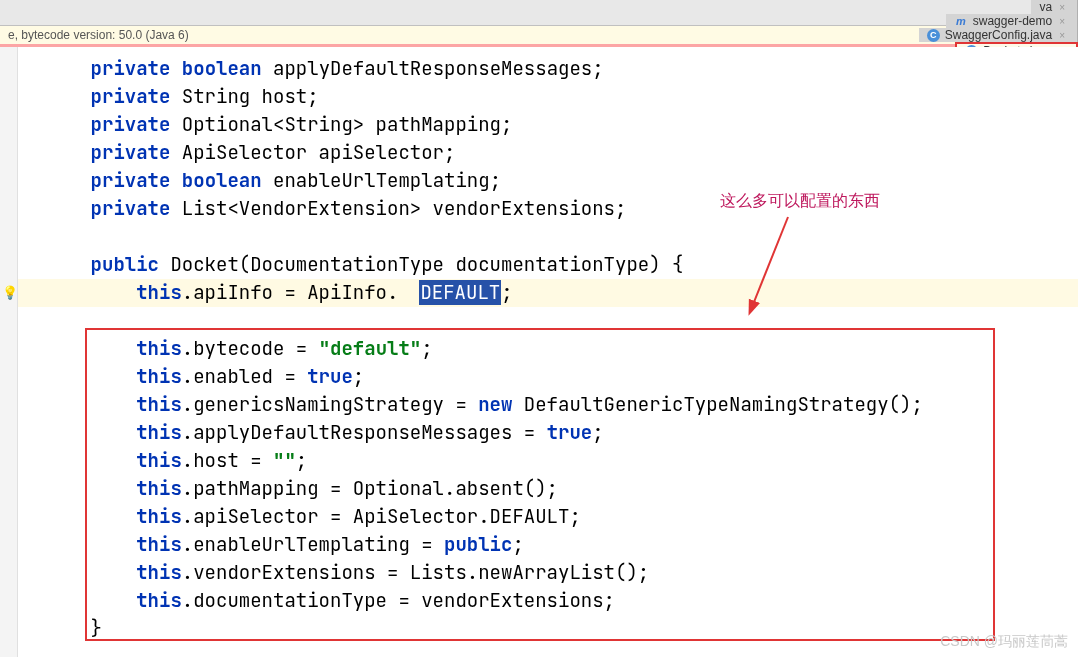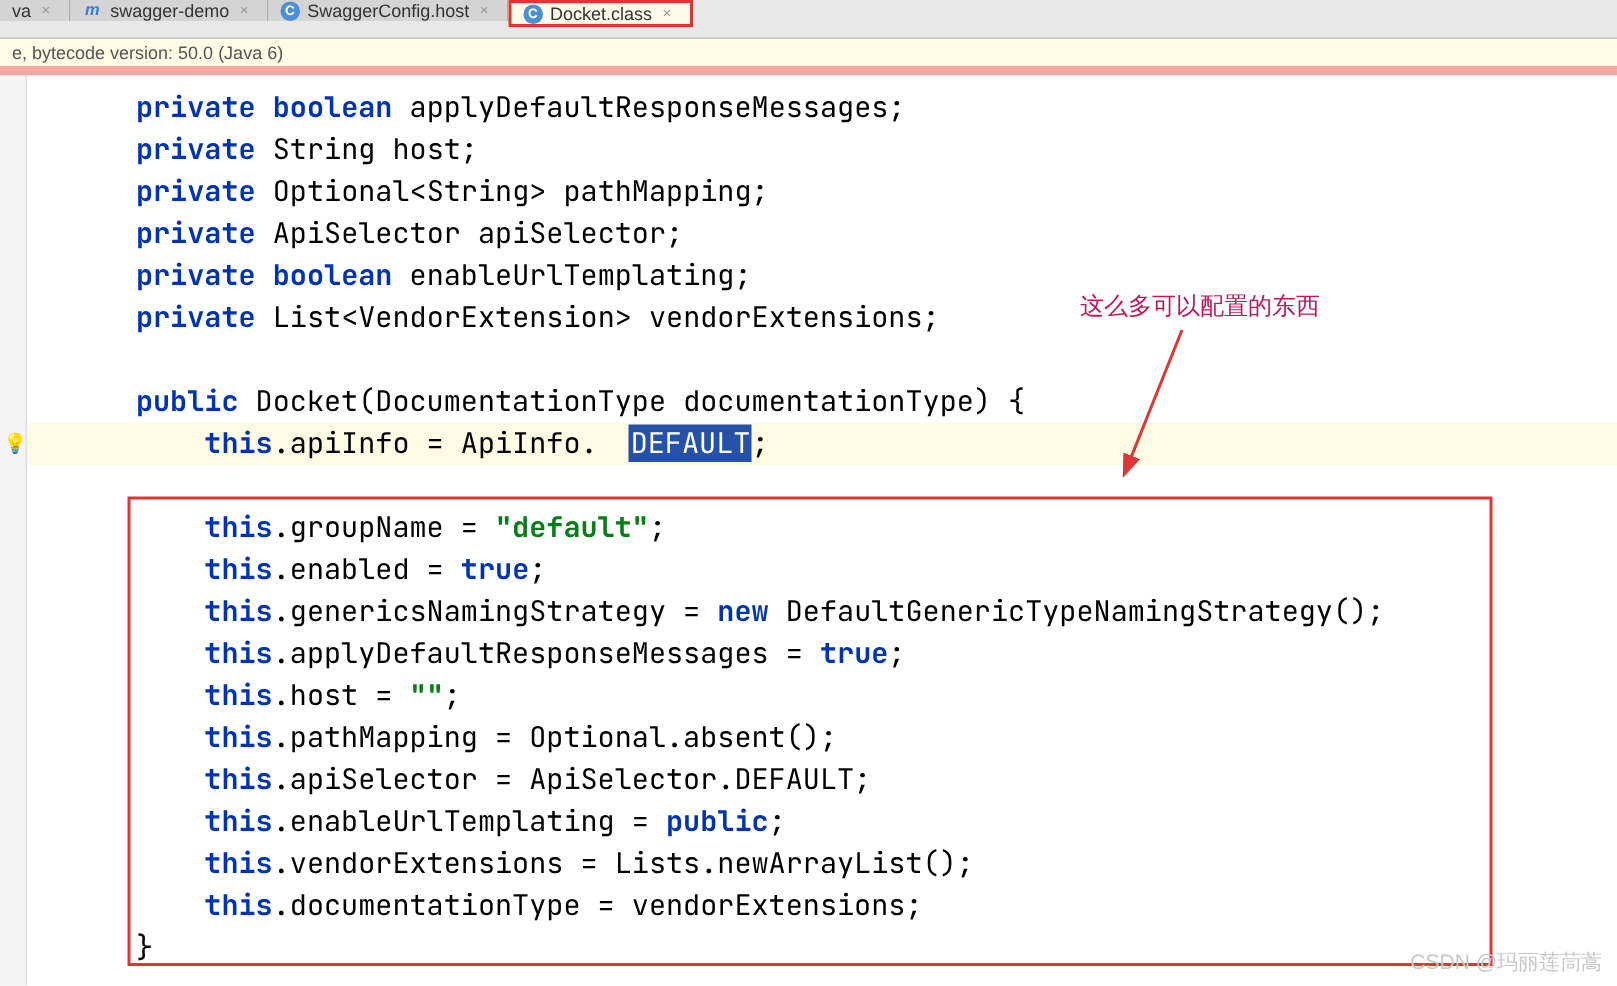--- a/index.html
+++ b/index.html
@@ -10,21 +10,22 @@
       width: 1078px;
       height: 657px;
       overflow: hidden;
       position: relative;
     }
     .tabs {
       display: flex;
       height: 26px;
       background: #e8e8e8;
       border-bottom: 1px solid #c0c0c0;
-      align-items: flex-start;
+      align-items: flex-end;
+      flex-direction: column;
     }
     .tab {
       display: flex;
       align-items: center;
       padding: 0 10px 0 8px;
       background: #d4d4d4;
       border-right: 1px solid #b0b0b0;
       gap: 5px;
       color: #333;
       cursor: pointer;
@@ -62,21 +63,21 @@
       background: #4a90d9; 
       color: #fff; 
       border-radius: 50%; 
       font-size: 9px; 
       font-weight: bold;
       width: 13px; height: 13px;
       position: relative;
     }
     .info-bar {
       background: #fffbe4;
-      border-bottom: 6px solid #fca5a5;
+      border-bottom: 3px solid #fca5a5;
       padding: 2px 8px;
       font-size: 12px;
       color: #555;
     }
     .editor {
       position: relative;
       padding: 8px 0 0 20px;
       background: #fff;
       height: calc(100% - 44px);
     }
@@ -155,21 +156,21 @@
     <span>va</span>
     <span class="tab-close">×</span>
   </div>
   <div class="tab">
     <span class="tab-icon m">m</span>
     <span>swagger-demo</span>
     <span class="tab-close">×</span>
   </div>
   <div class="tab">
     <span class="tab-icon c">C</span>
-    <span>SwaggerConfig.host</span>
+    <span>SwaggerConfig.java</span>
     <span class="tab-close">×</span>
   </div>
   <div class="tab active">
     <span class="tab-icon c2">C</span>
     <span>Docket.class</span>
     <span class="tab-close">×</span>
   </div>
 </div>
 
 <div class="info-bar">
@@ -181,21 +182,21 @@
   <span class="bulb">💡</span>
 <div class="code">    <span class="kw">private</span> <span class="kw">boolean</span><span> applyDefaultResponseMessages;</span>
     <span class="kw">private</span><span> String host;</span>
     <span class="kw">private</span><span> Optional&lt;String&gt; pathMapping;</span>
     <span class="kw">private</span><span> ApiSelector apiSelector;</span>
     <span class="kw">private</span> <span class="kw">boolean</span><span> enableUrlTemplating;</span>
     <span class="kw">private</span><span> List&lt;VendorExtension&gt; vendorExtensions;</span>
 
     <span class="kw">public</span><span> Docket(DocumentationType documentationType) {</span>
 <span class="hl-line">        <span class="kw">this</span><span>.apiInfo = ApiInfo.</span><span class="sel">DEFAULT</span><span>;</span></span>
-        <span class="kw">this</span><span>.groupName = </span><span class="str">"default"</span><span>;</span>
+        <span class="kw">this</span><span>.bytecode = </span><span class="str">"default"</span><span>;</span>
         <span class="kw">this</span><span>.enabled = </span><span class="kw">true</span><span>;</span>
         <span class="kw">this</span><span>.genericsNamingStrategy = </span><span class="kw">new</span><span> DefaultGenericTypeNamingStrategy();</span>
         <span class="kw">this</span><span>.applyDefaultResponseMessages = </span><span class="kw">true</span><span>;</span>
         <span class="kw">this</span><span>.host = </span><span class="str">""</span><span>;</span>
         <span class="kw">this</span><span>.pathMapping = Optional.absent();</span>
         <span class="kw">this</span><span>.apiSelector = ApiSelector.DEFAULT;</span>
         <span class="kw">this</span><span>.enableUrlTemplating = </span><span class="kw">public</span><span>;</span>
         <span class="kw">this</span><span>.vendorExtensions = Lists.newArrayList();</span>
         <span class="kw">this</span><span>.documentationType = vendorExtensions;</span>
     <span>}</span>

